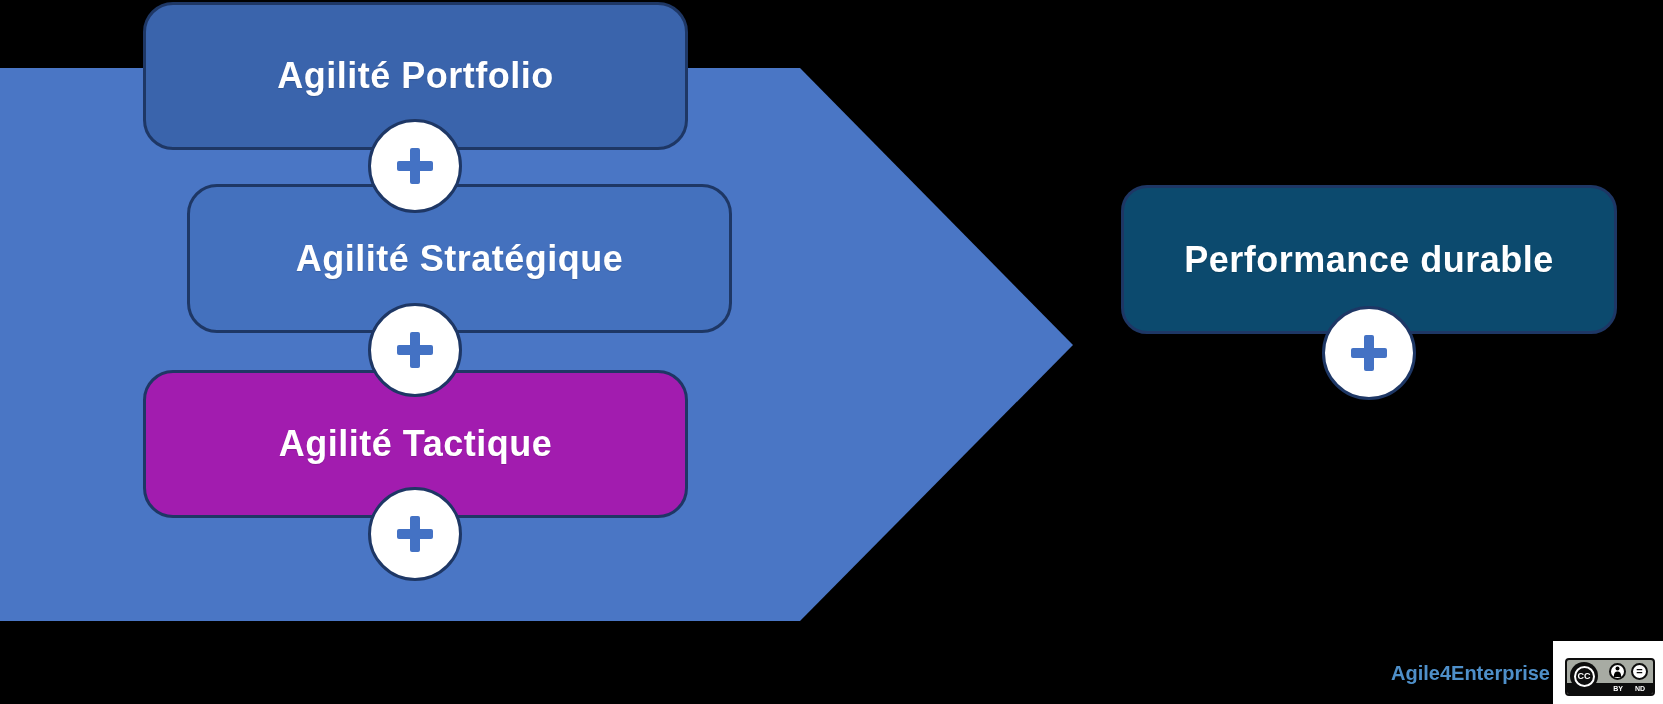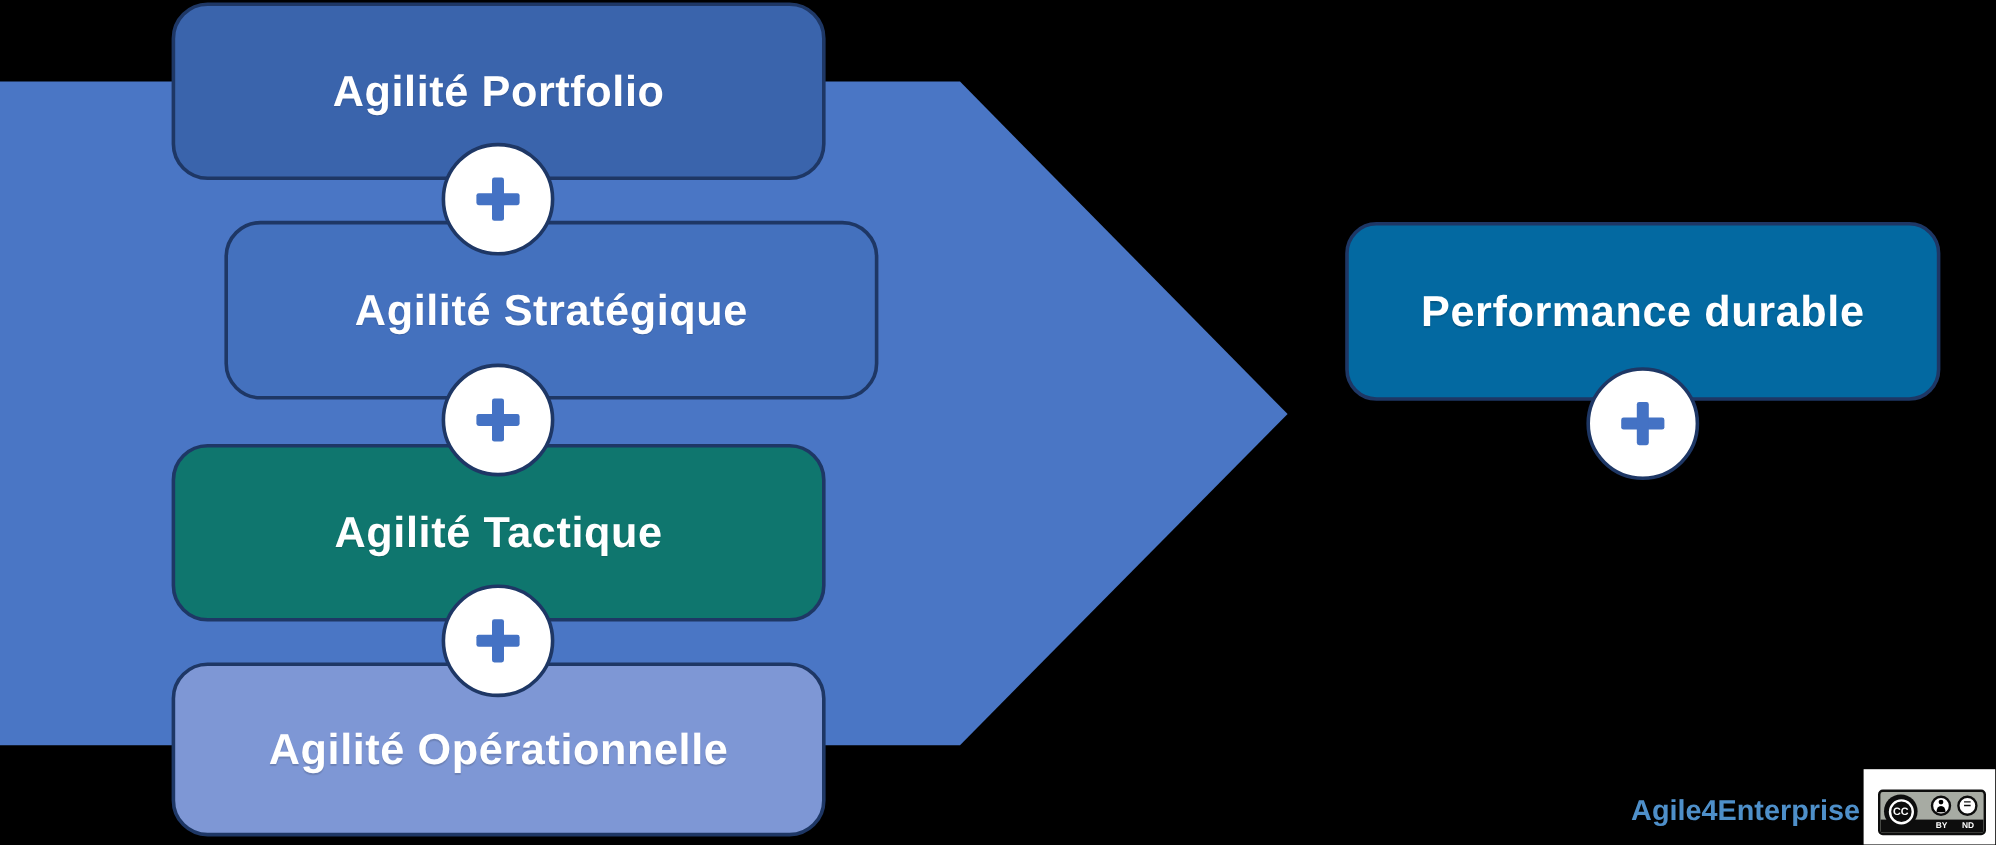--- a/index.html
+++ b/index.html
@@ -36,21 +36,21 @@
   .plus-icon::before{
     content:"";position:absolute;left:0;top:13px;width:36px;height:10px;
     background:currentColor;border-radius:2px;
   }
   .plus-icon::after{
     content:"";position:absolute;left:13px;top:0;width:10px;height:36px;
     background:currentColor;border-radius:2px;
   }
   .brand{
     position:absolute;left:1330px;top:662px;width:220px;
-    text-align:right;font-weight:bold;font-size:24px;letter-spacing:0;
+    text-align:right;font-weight:bold;font-size:20px;letter-spacing:0;
   }
   
   .cc-patch{position:absolute;left:1553px;top:641px;width:110px;height:63px;background:#fff;}
   .cc-plaque{
     position:absolute;left:12px;top:17px;width:90px;height:38px;box-sizing:border-box;
     background:#A7ABA3;border:2px solid #0d0d0d;border-radius:4px;overflow:hidden;padding-left:21px;
   }
   .cc-strip{position:absolute;left:0;bottom:0;width:100%;height:11px;background:#0d0d0d;}
   .cc-logo-circle{
     position:absolute;left:3px;top:2px;width:28px;height:28px;border-radius:50%;
@@ -85,38 +85,35 @@
   <svg class="arrow-svg" viewBox="0 0 1663 704" aria-hidden="true">
     <polygon points="0,68 800,68 1073,345 800,621 0,621" style="fill: rgb(74, 118, 197);"></polygon>
   </svg>
 
   <div class="box left-box b0" style="background-color: rgb(58, 100, 172);">
     <span>Agilité Portfolio</span>
   </div>
   <div class="box left-box b1" style="background-color: rgb(68, 113, 190);">
     <span>Agilité Stratégique</span>
   </div>
-  <div class="box left-box b2" style="background-color: #0f766e;">
+  <div class="box left-box b2" style="background-color: #a21caf;">
     <span>Agilité Tactique</span>
-  </div>
-  <div class="box left-box b3" style="background-color: rgb(126, 151, 213);">
-    <span>Agilité Opérationnelle</span>
   </div>
 
   <div class="plus-circle pc0">
     <span class="plus-icon" style="color: rgb(68, 114, 196);"></span>
   </div>
   <div class="plus-circle pc1">
     <span class="plus-icon" style="color: rgb(68, 114, 196);"></span>
   </div>
   <div class="plus-circle pc2">
     <span class="plus-icon" style="color: rgb(68, 114, 196);"></span>
   </div>
 
-  <div class="box right-box rb0" style="background-color: #0369a1;">
+  <div class="box right-box rb0" style="background-color: #0c4a6e;">
     <span>Performance durable</span>
   </div>
 
   <div class="plus-circle pc3">
     <span class="plus-icon" style="color: rgb(68, 114, 196);"></span>
   </div>
 
   <div class="brand" style="color: rgb(78, 143, 201);">Agile4Enterprise</div>
 
   <div class="cc-patch">

